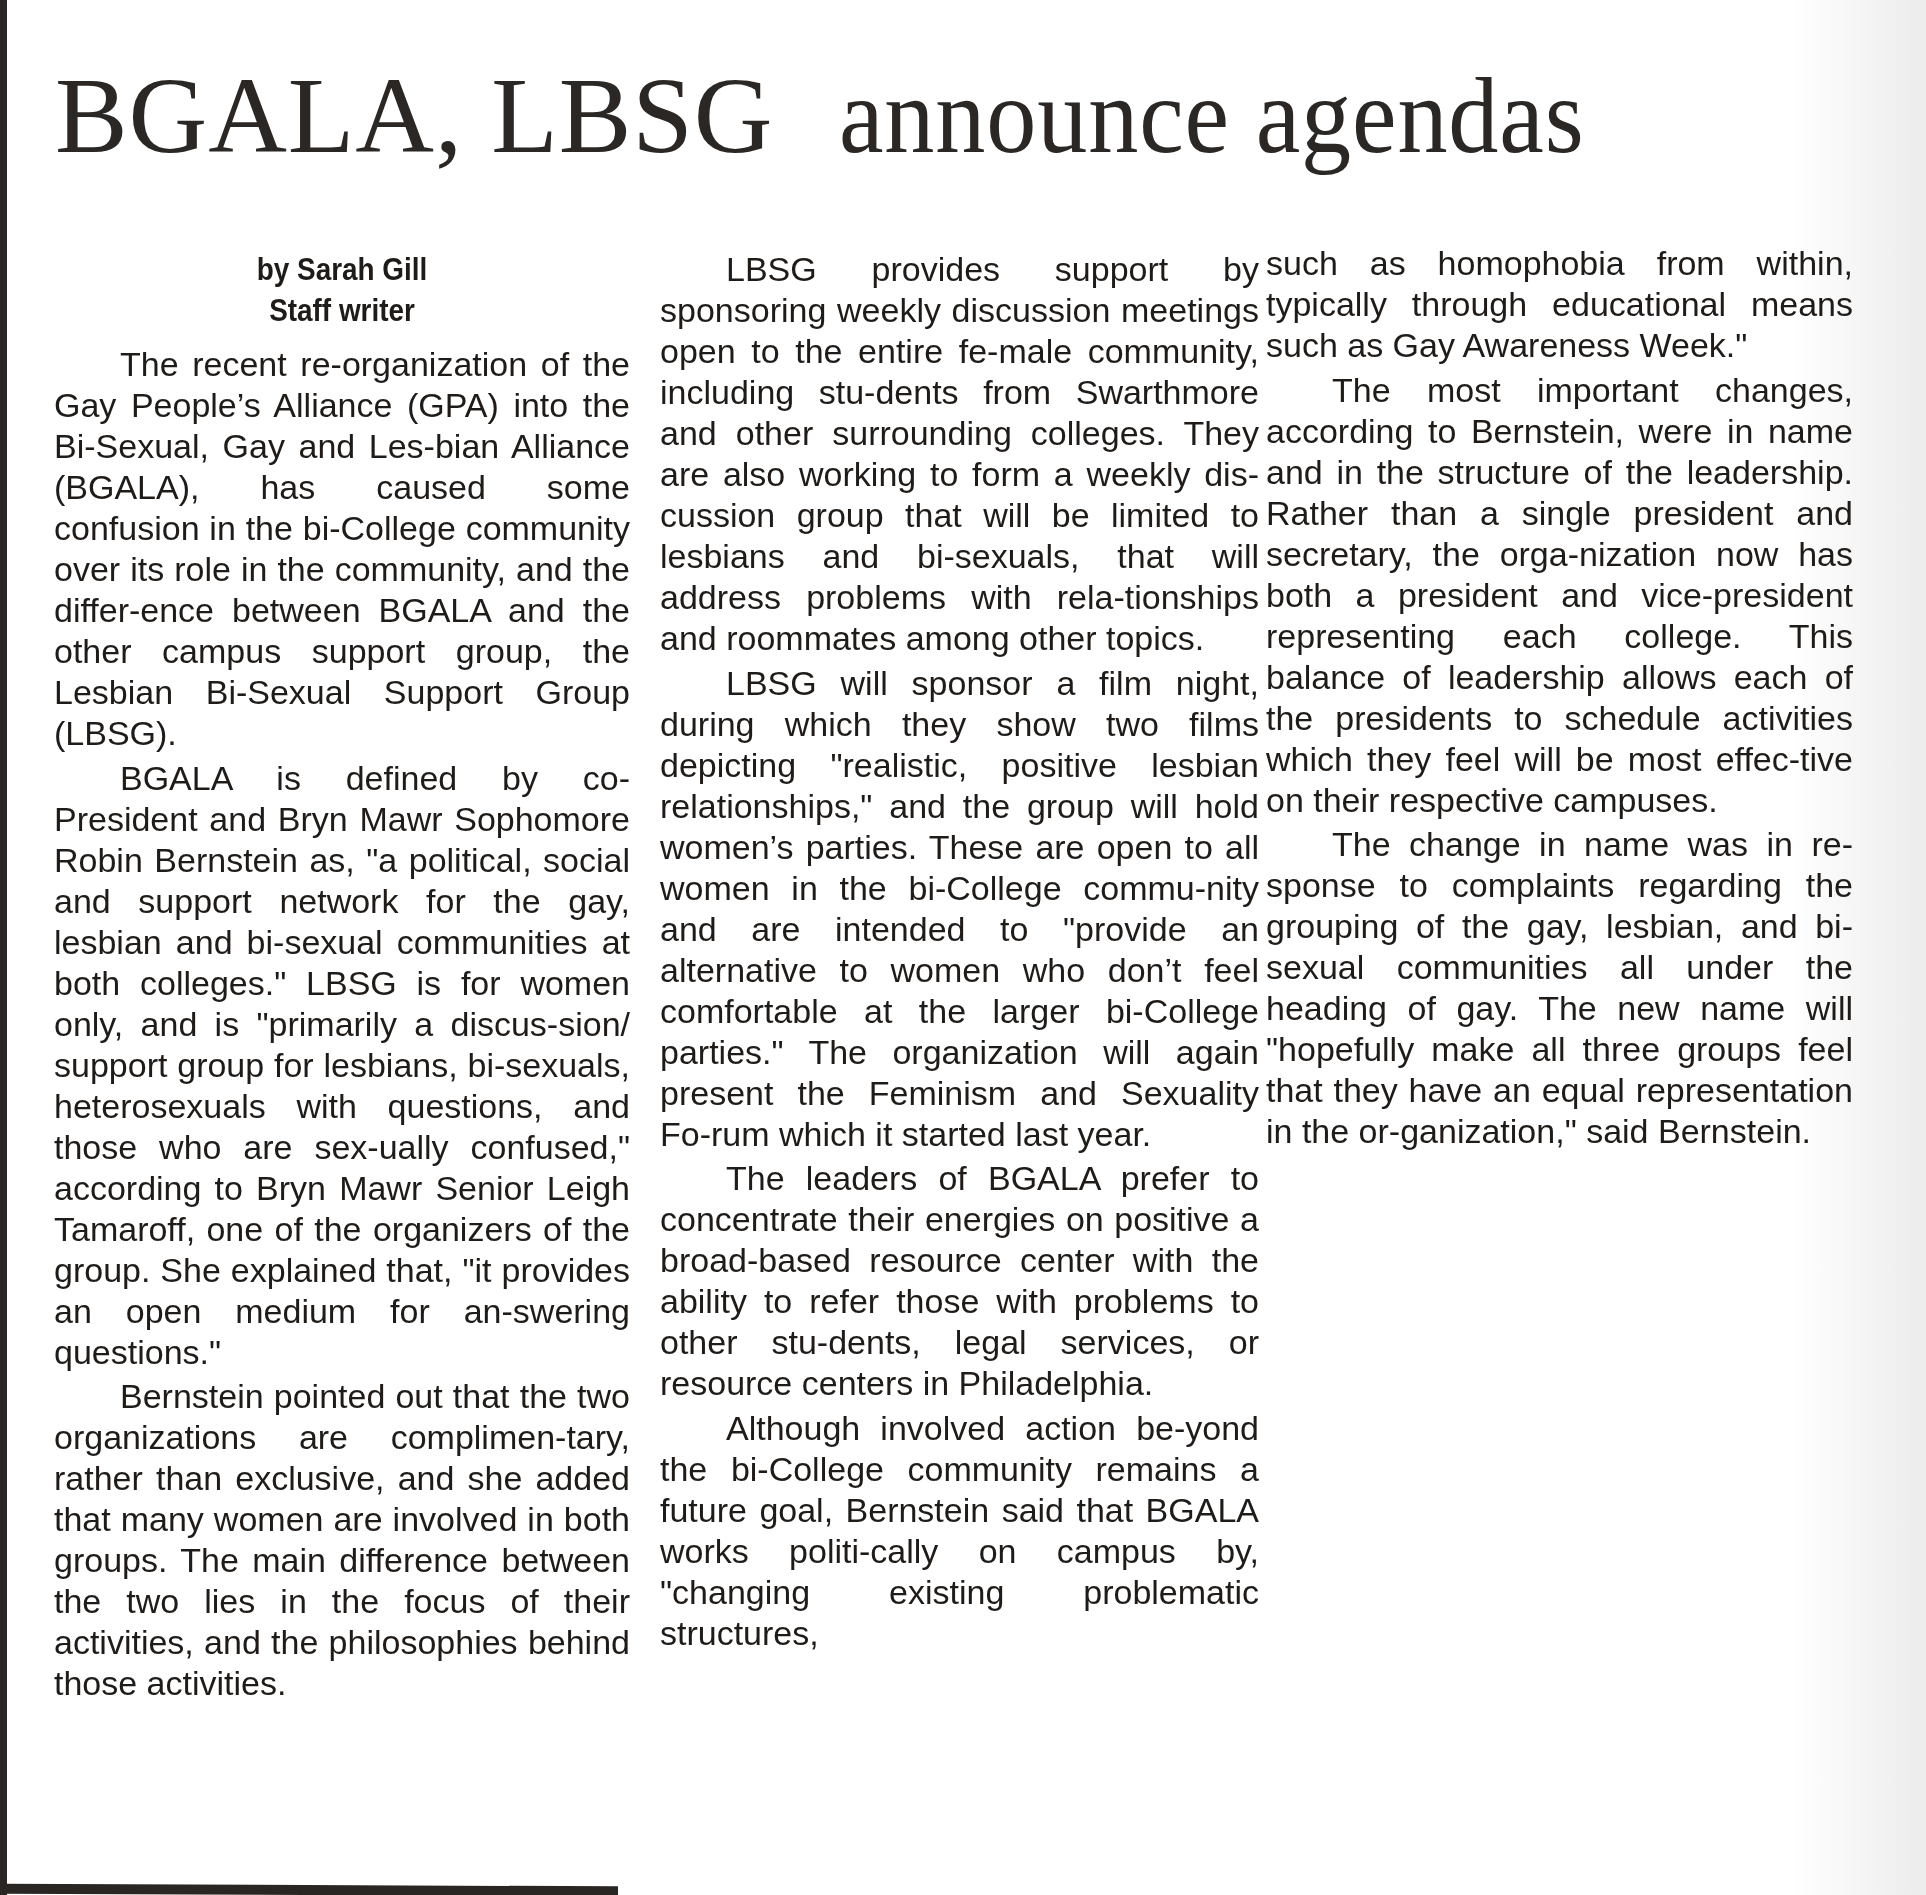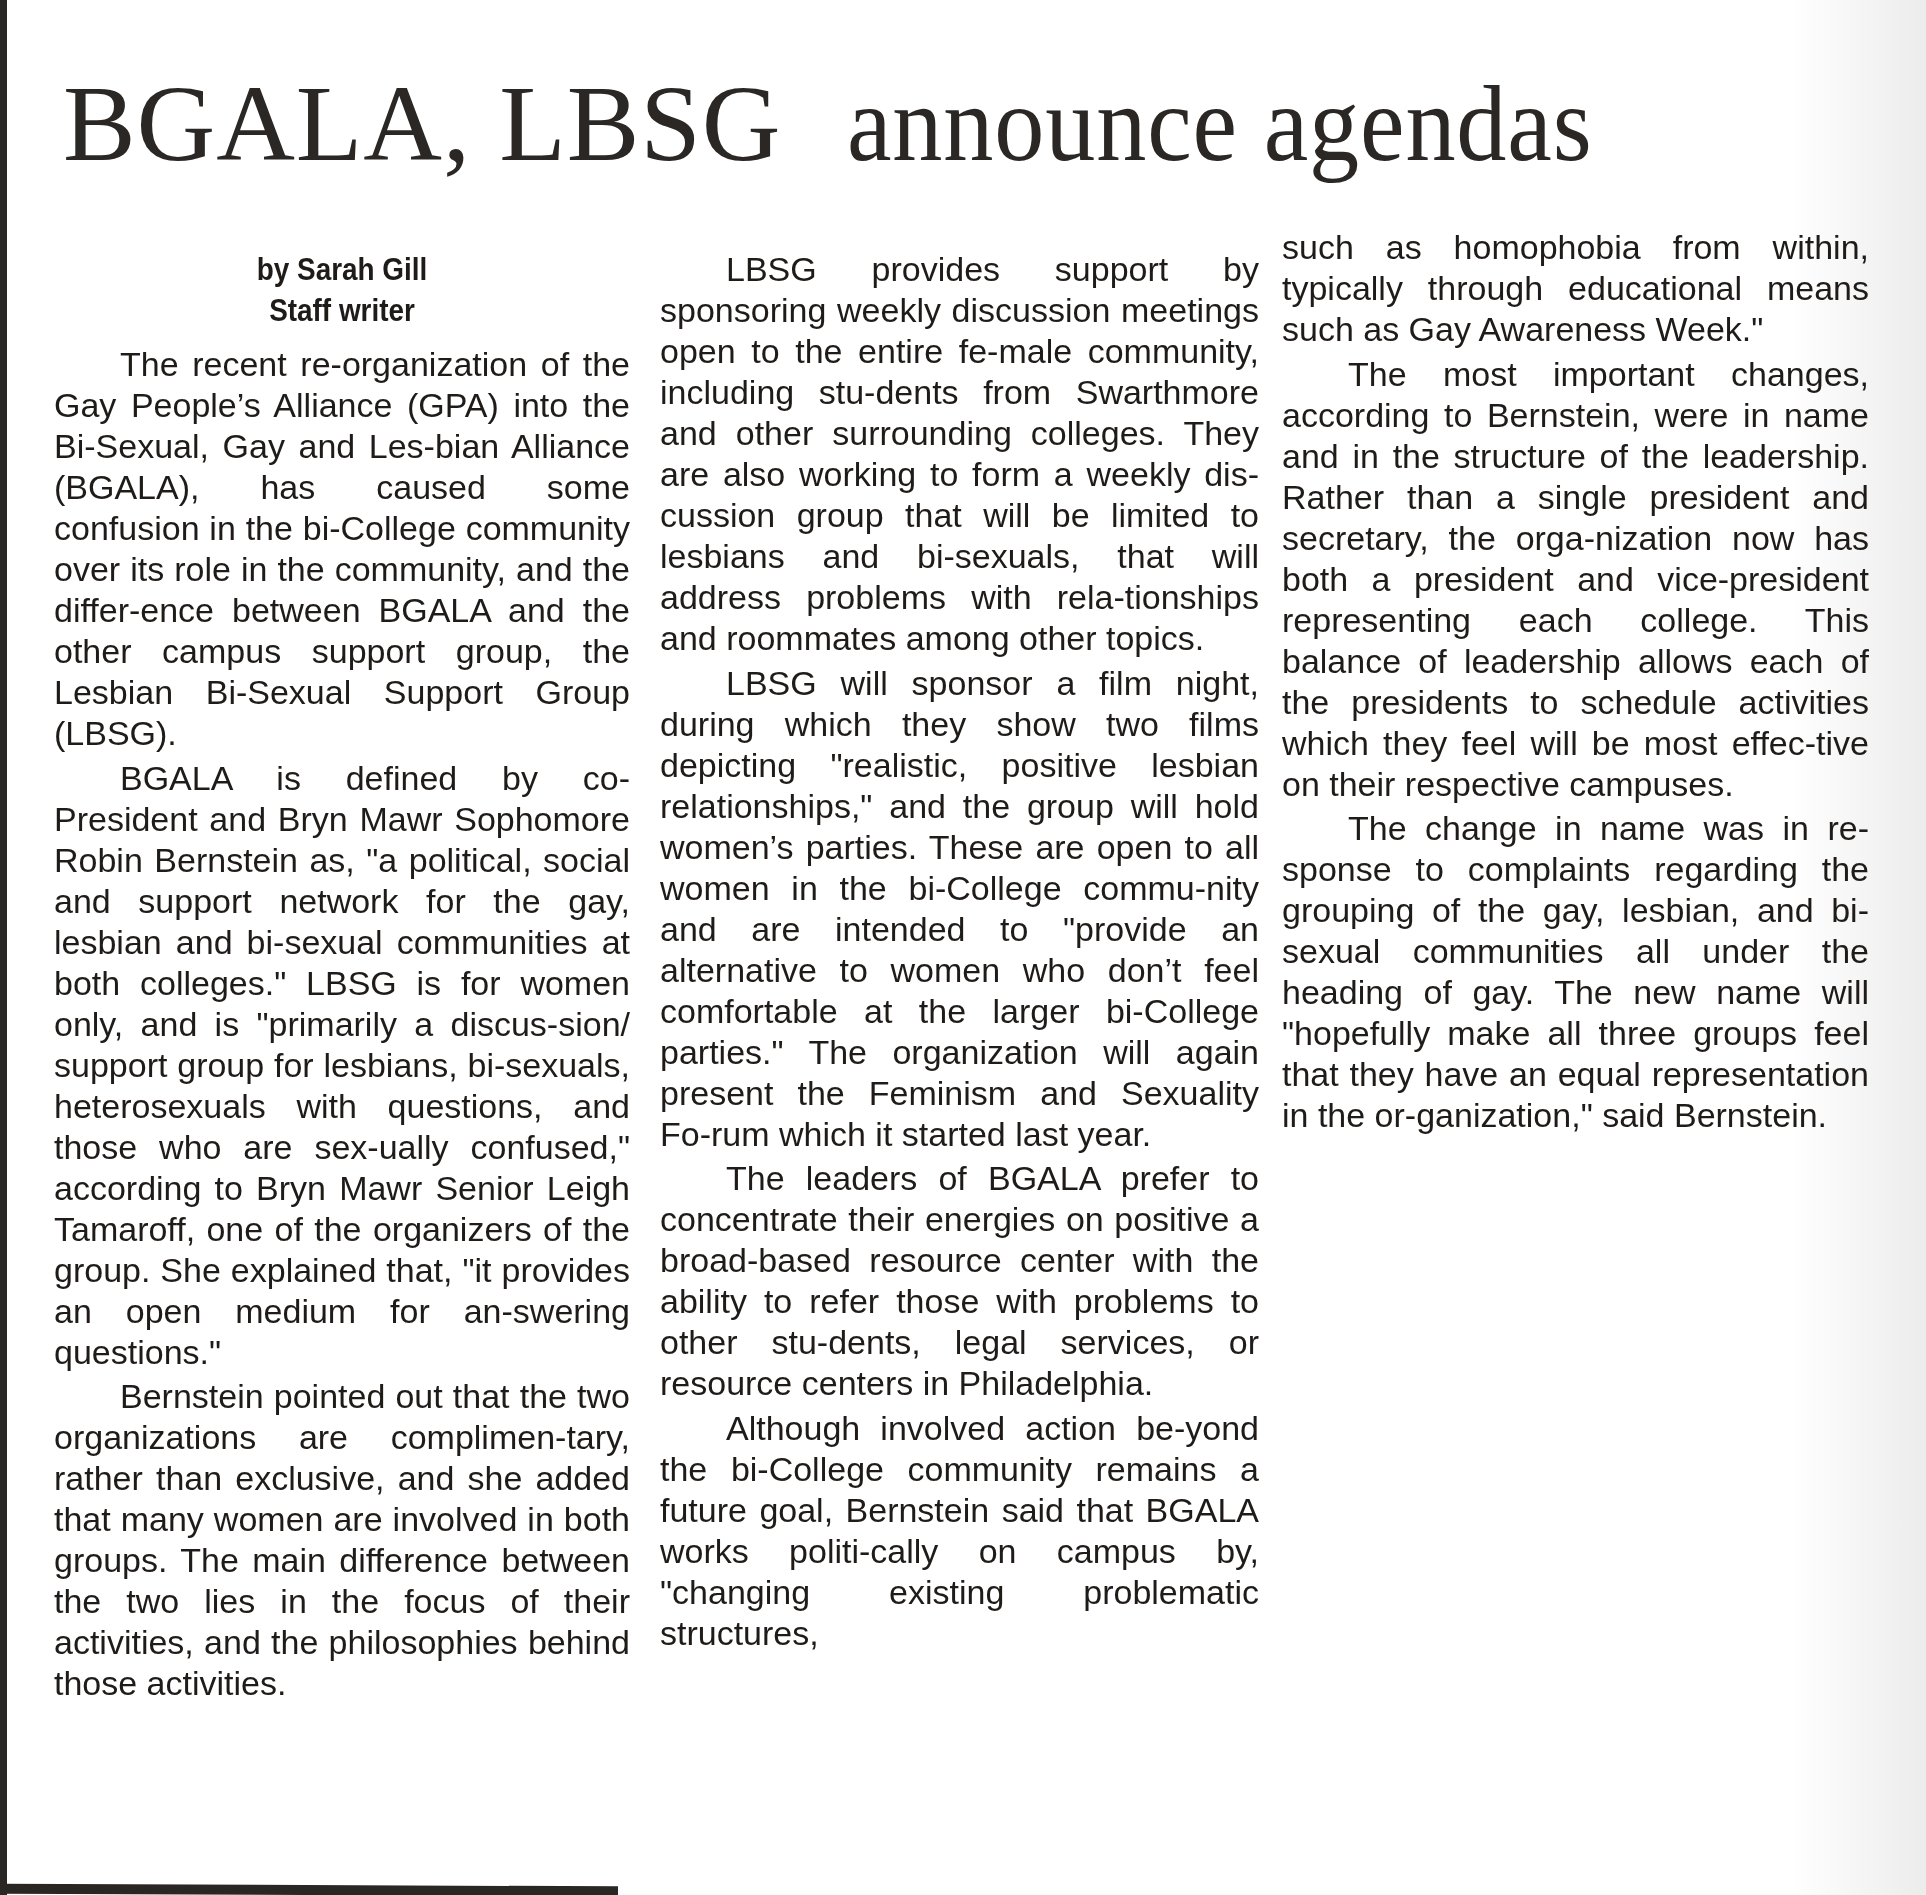--- a/index.html
+++ b/index.html
@@ -38,21 +38,21 @@
       height: 10.3px;
       background: #2a2624;
       transform: skewY(0.25deg);
     }
     .headline {
       position: absolute;
       left: 47px;
       top: 47px;
       width: 1840px;
       height: 122px;
-      margin: 16px;
+      margin: 8px;
       font-family: "Liberation Serif", "DejaVu Serif", serif;
       font-weight: normal;
       font-size: 109px;
       line-height: 122px;
       letter-spacing: 0.9px;
       color: #2b2725;
       white-space: nowrap;
     }
     .headline .part1 {
       display: inline-block;
@@ -67,21 +67,21 @@
       position: absolute;
       font-family: Liberation Sans, sans-serif;
       font-size: 34px;
       line-height: 41px;
       color: #1f1b18;
       text-align: justify;
       hyphens: manual;
     }
     .col1 { left: 54px; top: 249px; width: 576px; }
     .col2 { left: 644px; top: 249px; width: 599px; margin-left: 16px; }
-    .col3 { left: 1266px; top: 227px; width: 587px; margin-left: 16px; }
+    .col3 { left: 1266px; top: 243px; width: 587px; }
     .byline {
       text-align: center;
       font-weight: bold;
       font-size: 31px;
       line-height: 41px;
       margin: 0;
       transform: scaleX(0.9);
     }
     .para {
       margin: 0;

